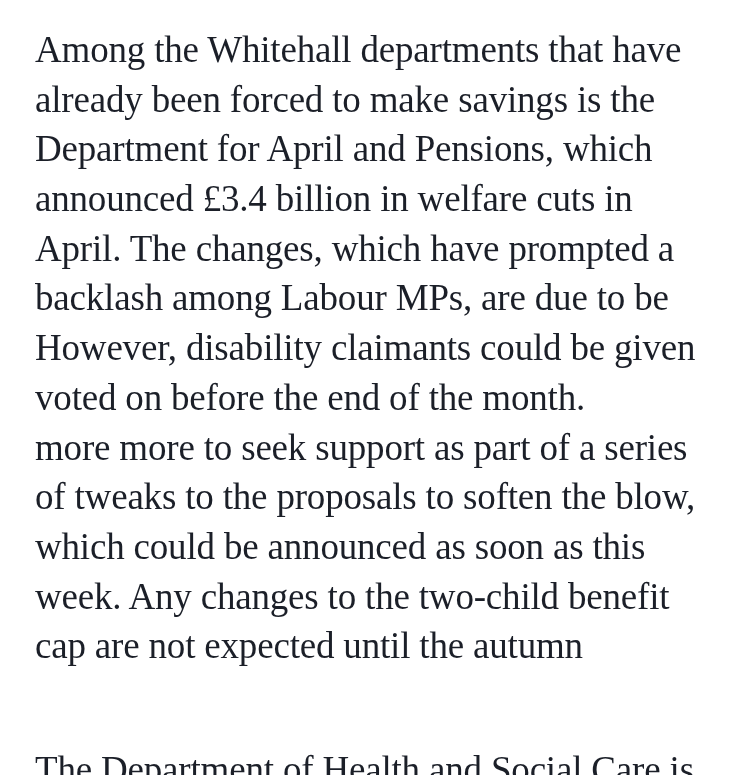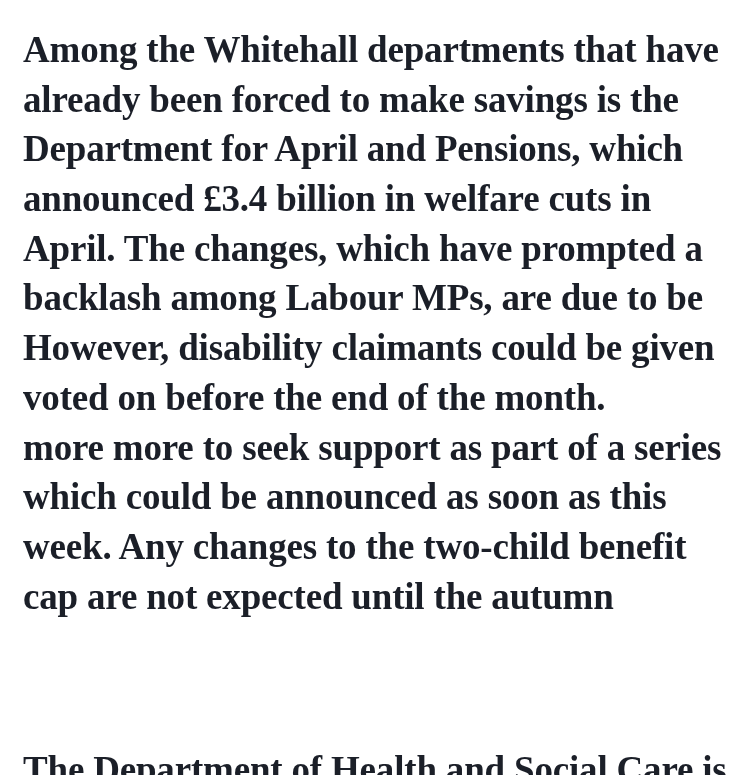--- a/index.html
+++ b/index.html
@@ -12,24 +12,24 @@
     width: 754px;
     height: 775px;
     background: #ffffff;
     overflow: hidden;
     font-family: "Liberation Serif", serif;
     color: #1b1f28;
     -webkit-font-smoothing: antialiased;
   }
   .paragraph {
     position: absolute;
-    left: 23px;
+    left: 35px;
     right: 0;
     font-size: 37px;
-    font-weight: 700;
+    font-weight: 400;
   }
   .paragraph-1 { top: 25px; }
   .paragraph-2 { top: 745px; }
   .line {
     height: 49.7px;
     line-height: 49.7px;
     white-space: nowrap;
     letter-spacing: -0.005em;
   }
 </style>
@@ -41,20 +41,21 @@
   <div class="paragraph paragraph-1">
     <div class="line">Among the Whitehall departments that have</div>
     <div class="line">already been forced to make savings is the</div>
     <div class="line">Department for April and Pensions, which</div>
     <div class="line">announced £3.4 billion in welfare cuts in</div>
     <div class="line">April. The changes, which have prompted a</div>
     <div class="line">backlash among Labour MPs, are due to be</div>
     <div class="line">However, disability claimants could be given</div>
     <div class="line">voted on before the end of the month.</div>
     <div class="line">more more to seek support as part of a series</div>
+    <div class="line">of tweaks to the proposals to soften the blow,</div>
     <div class="line">which could be announced as soon as this</div>
     <div class="line">week. Any changes to the two-child benefit</div>
     <div class="line">cap are not expected until the autumn</div>
   </div>
 
   <div class="paragraph paragraph-2">
     <div class="line">The Department of Health and Social Care is</div>
   </div>
 
 </div>

